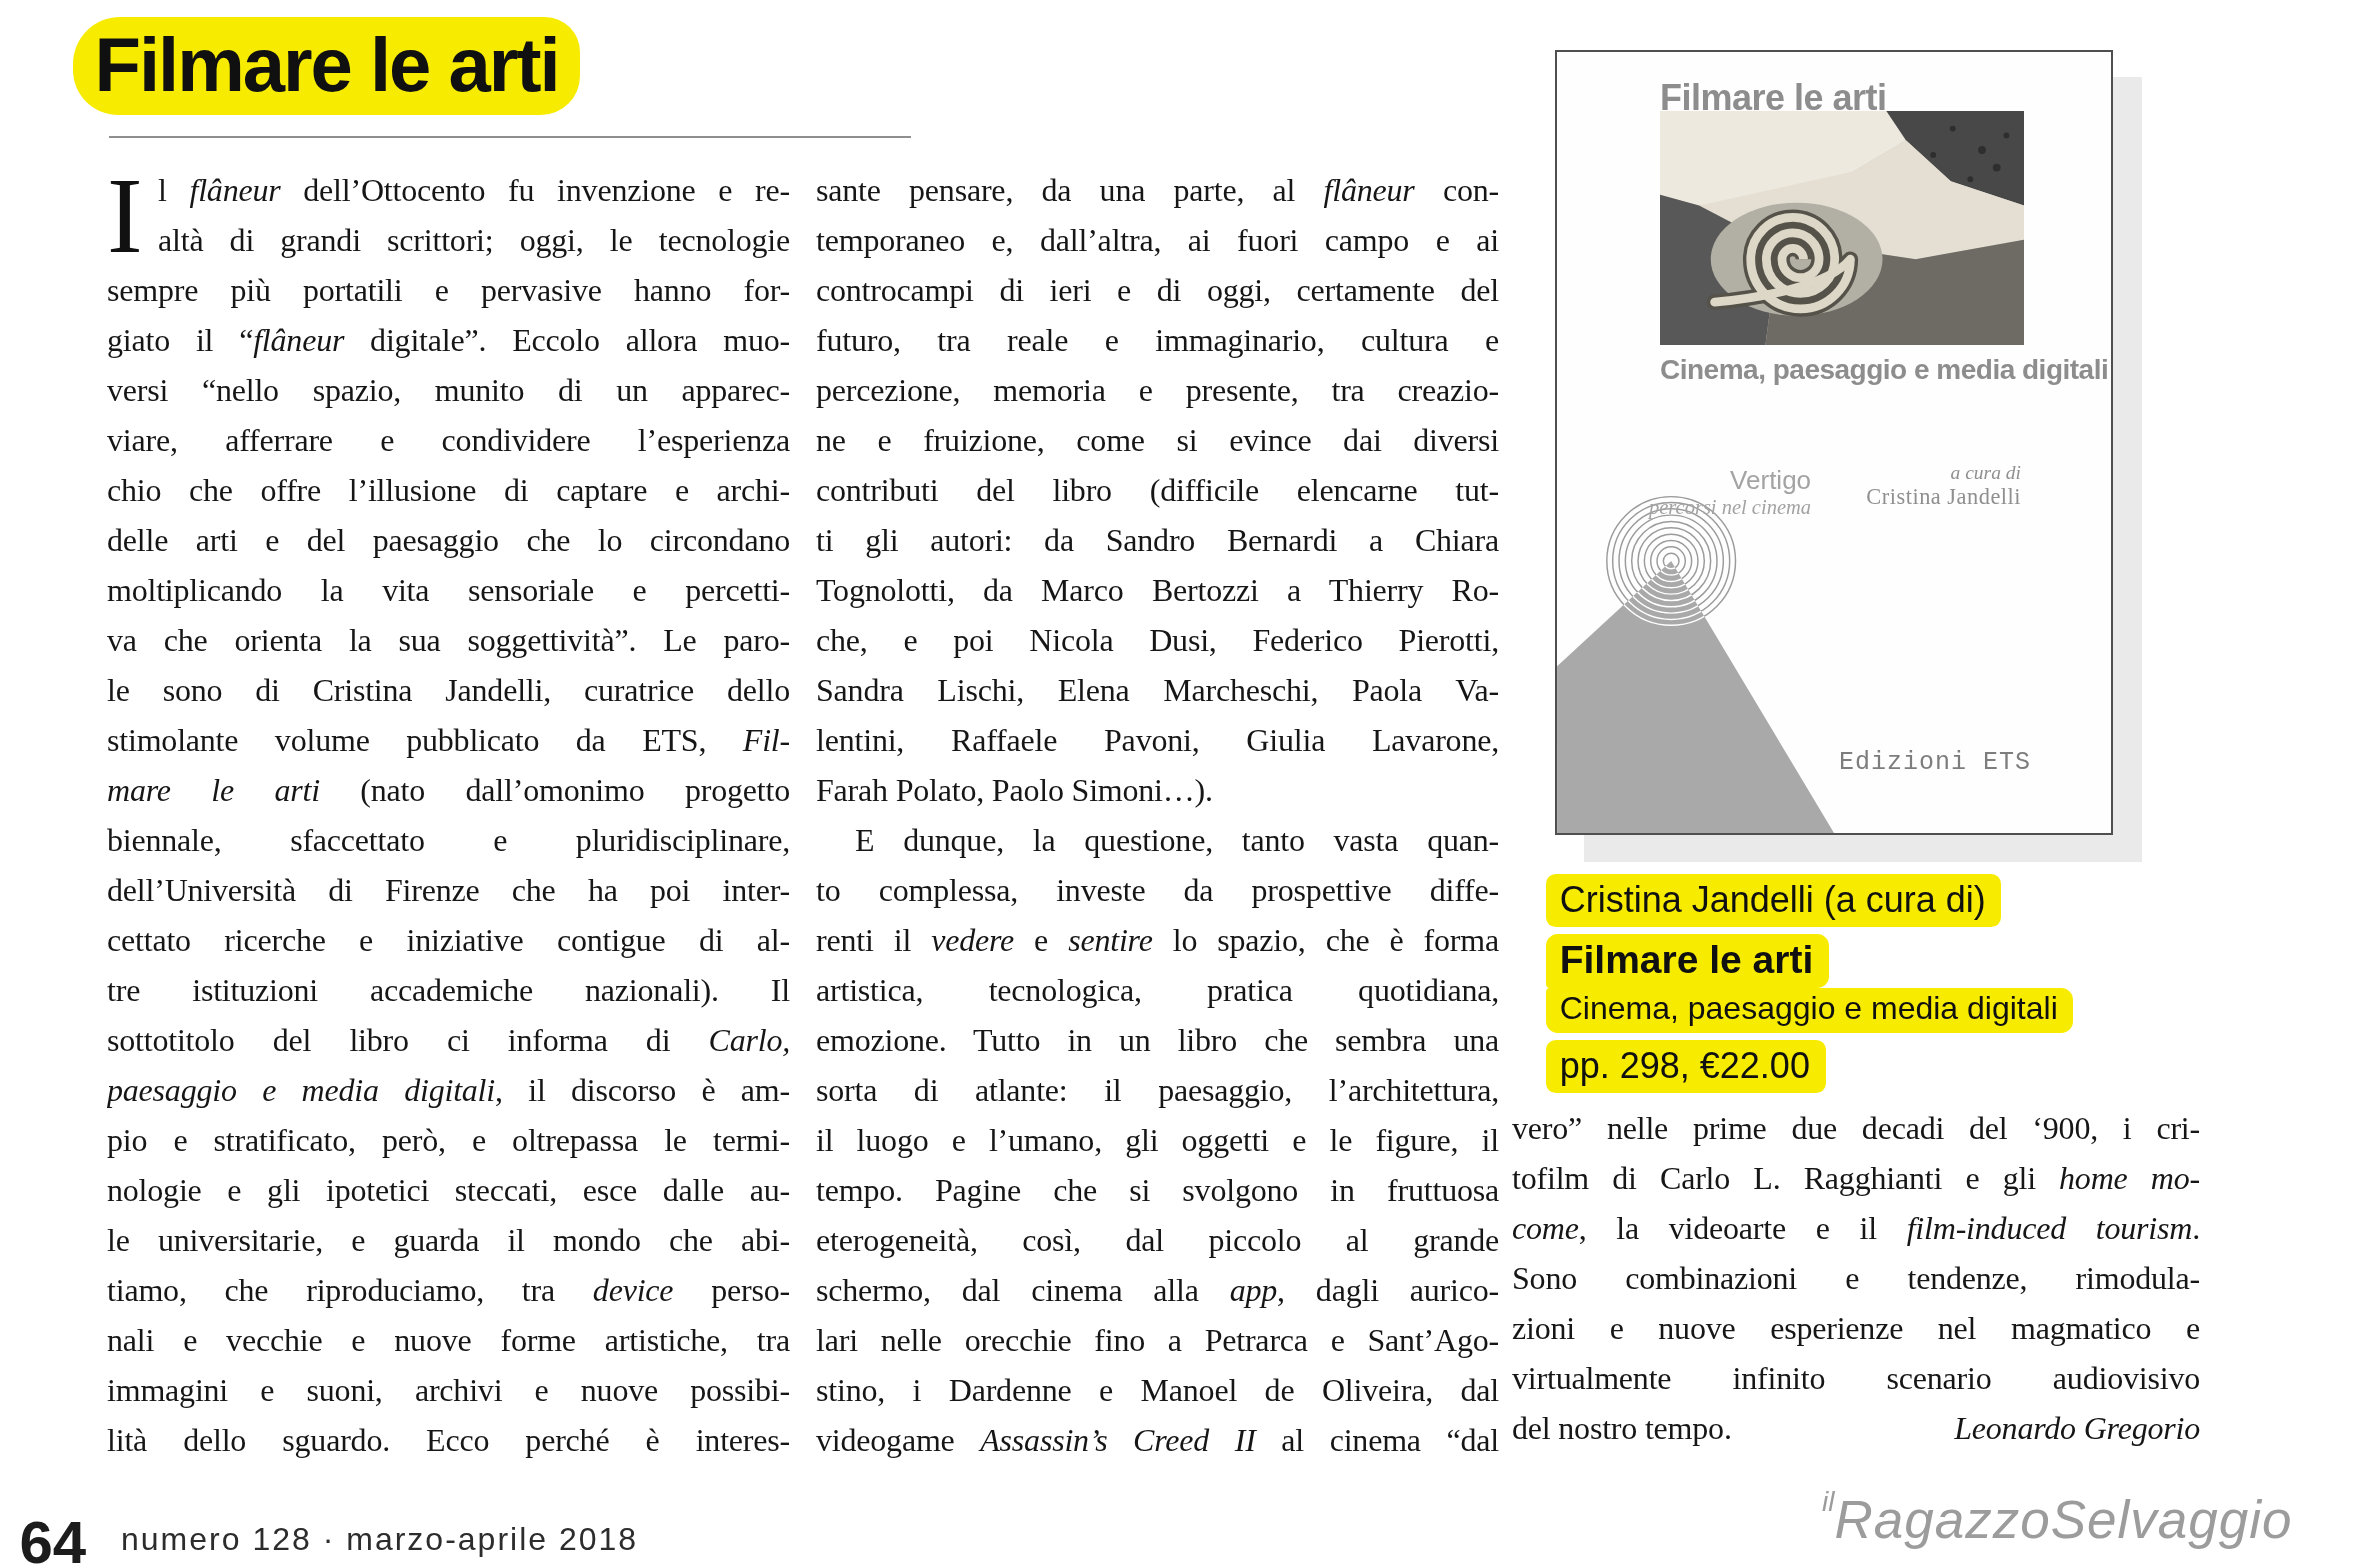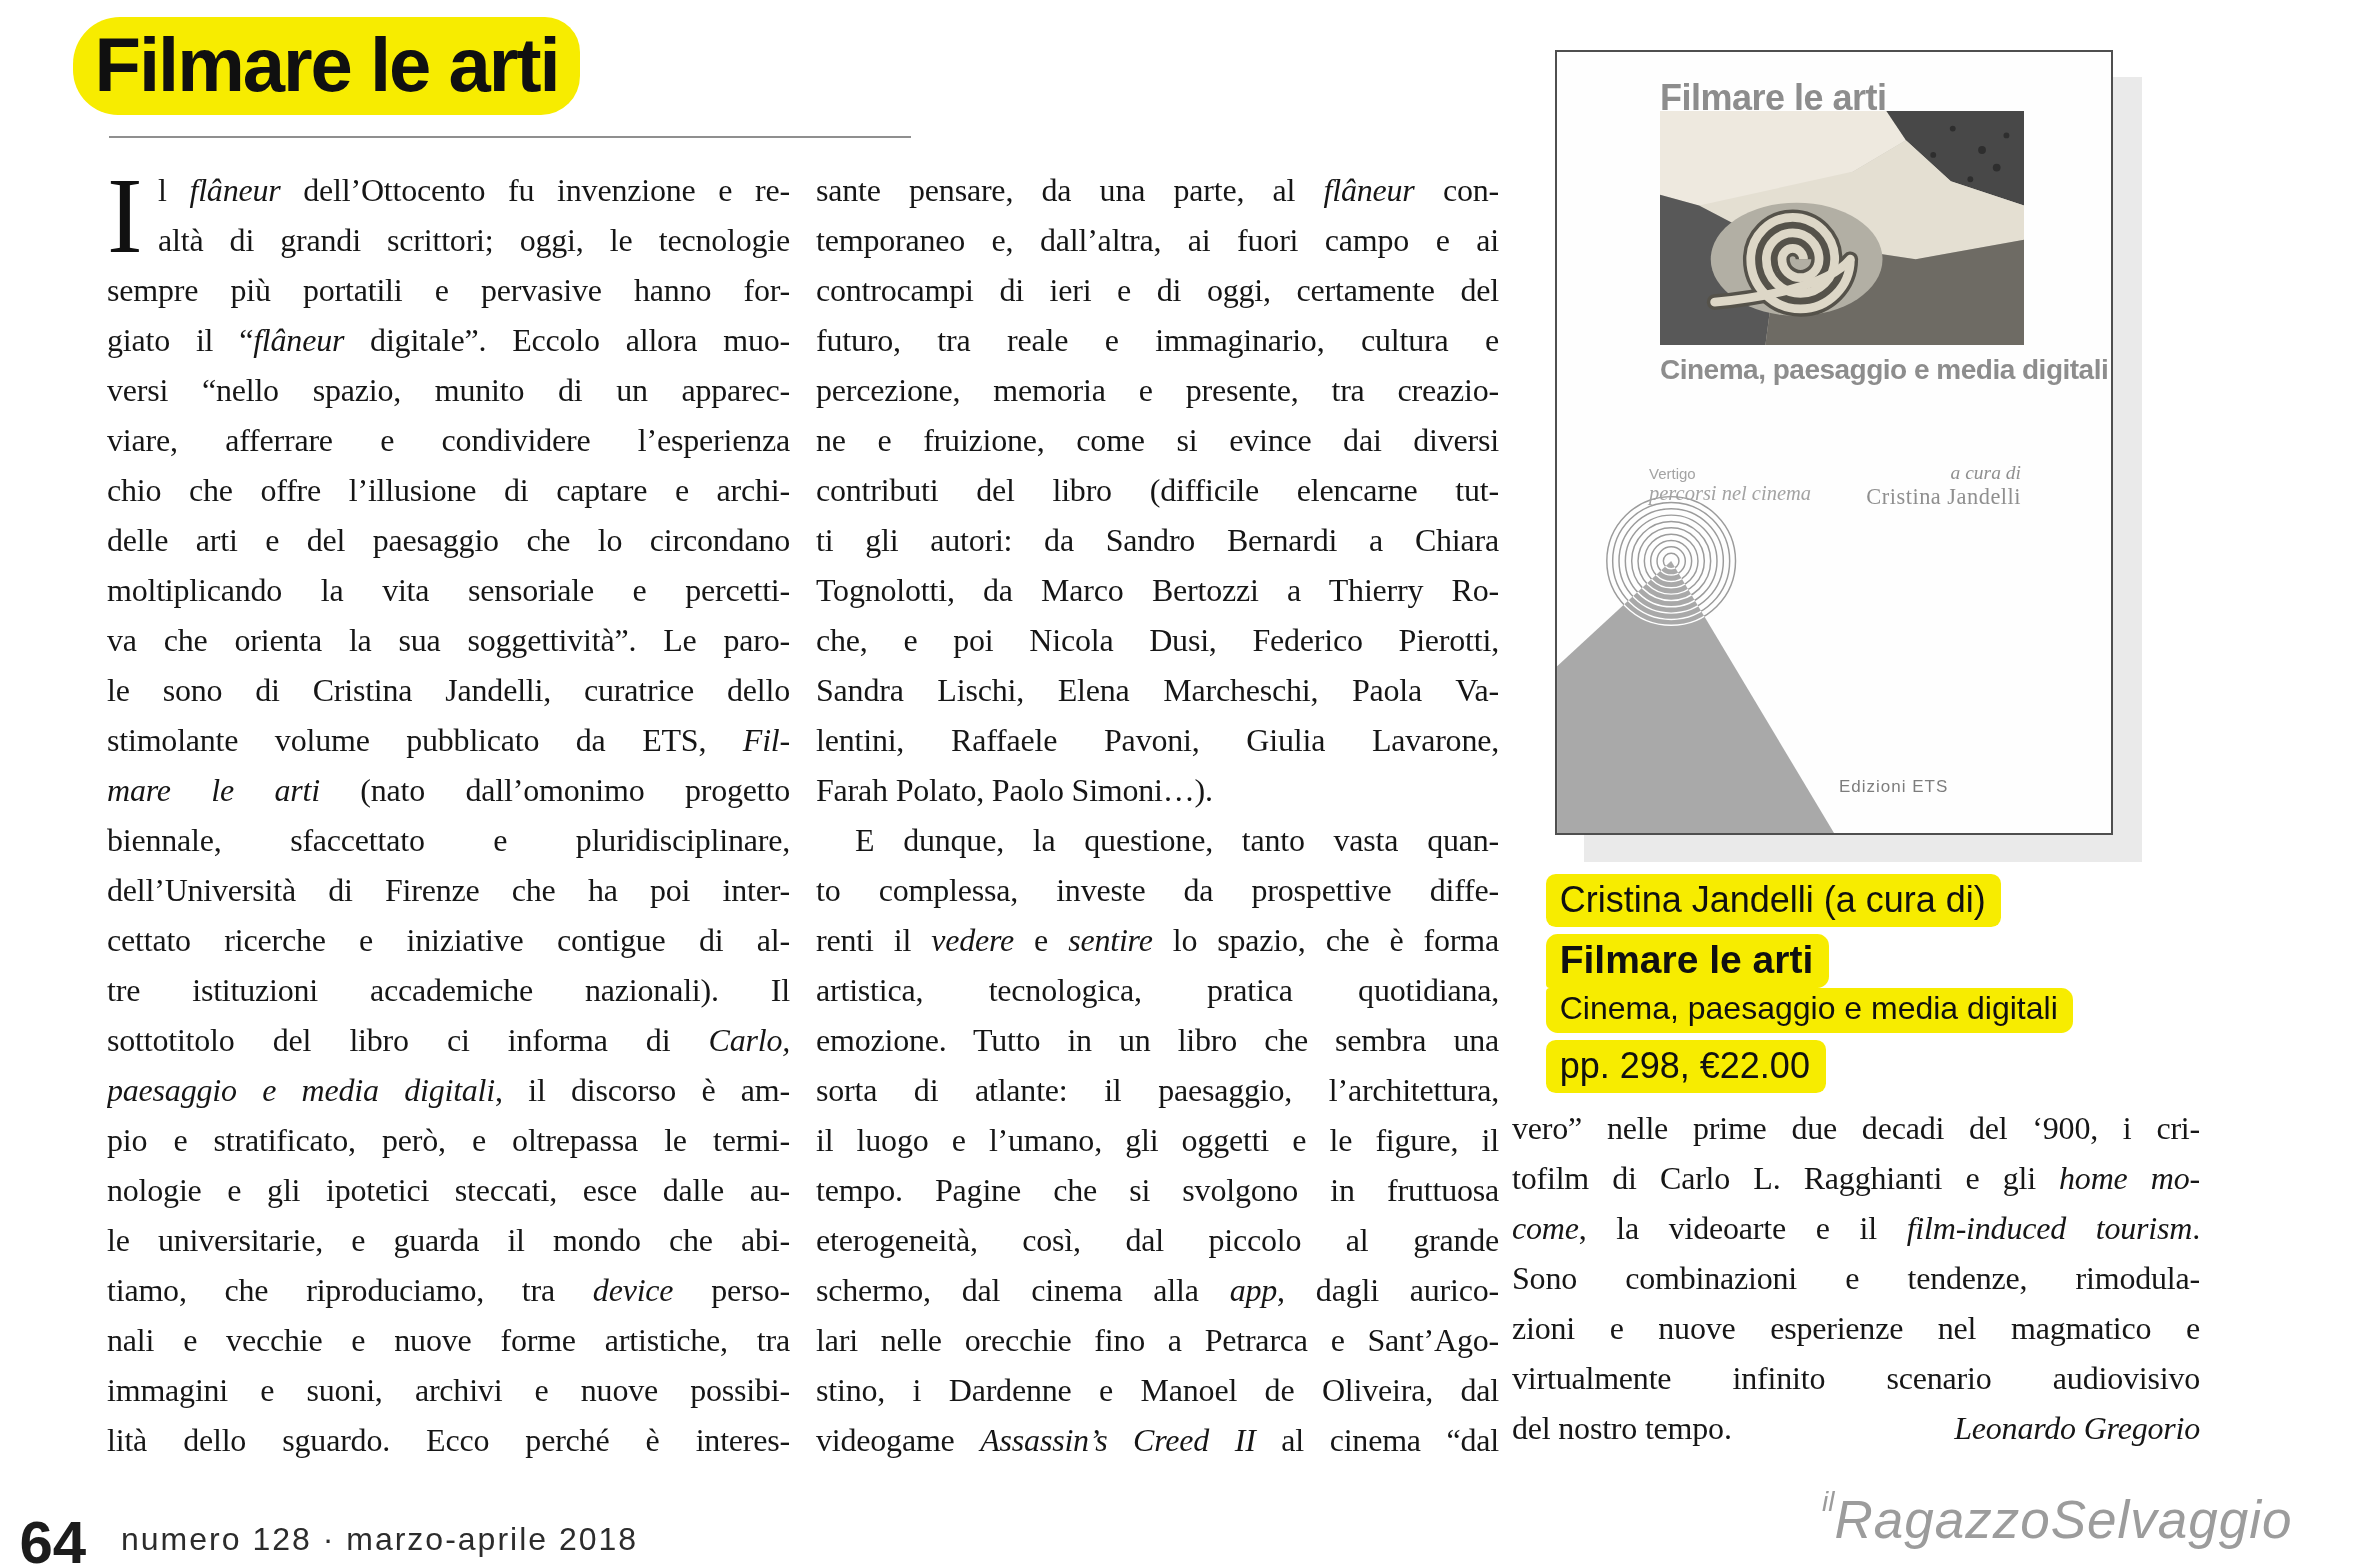--- a/index.html
+++ b/index.html
@@ -39,27 +39,27 @@
     background:#fefefe;border:2px solid #4f4f4f;box-sizing:border-box;
     box-shadow:29px 27px 0 #eaeaea;
   }
   .cover-title{position:absolute;left:103px;top:25px;font-family:"Liberation Sans",sans-serif;
     font-weight:bold;font-size:36px;color:#8d8d8d;letter-spacing:-0.5px;}
   .cover-photo{position:absolute;left:103px;top:59px;width:364px;height:234px;}
   .cover-subtitle{position:absolute;left:103px;top:302px;font-family:"Liberation Sans",sans-serif;
     font-weight:bold;font-size:28px;color:#8d8d8d;letter-spacing:-0.5px;}
   .cover-deco{position:absolute;left:0;top:0;width:554px;height:781px;}
   .series{position:absolute;left:92px;top:413px;color:#a3a3a3;}
-  .series-name{font-family:"Liberation Sans",sans-serif;font-size:15px;}
+  .series-name{font-family:"Liberation Sans",sans-serif;font-size:26px;text-align:right;}
   .series-sub{font-family:"Liberation Serif",serif;font-style:italic;font-size:20.5px;}
   .curator{position:absolute;right:90px;top:410px;text-align:right;color:#8f8f8f;}
   .curator-prefix{font-family:"Liberation Serif",serif;font-style:italic;font-size:19.5px;}
   .curator-name{font-family:"Liberation Serif",serif;font-size:22.4px;letter-spacing:0.5px;}
-  .publisher{position:absolute;left:282px;top:725px;font-family:Liberation Sans, sans-serif;
-    font-size:17px;color:#7d7d7d;letter-spacing:1px;}
+  .publisher{position:absolute;left:282px;top:696px;font-family:Liberation Mono, monospace;
+    font-size:25px;color:#7d7d7d;letter-spacing:1px;}
 
   
   .book-info{position:absolute;left:1546px;top:874px;font-family:"Liberation Sans",sans-serif;color:#101010;}
   .bi-line{display:table;background:#f7ec00;border-radius:9.8px;padding:4.9px 15.6px 5.9px 13.7px;margin-bottom:6.8px;font-size:36px;}
   .bi-line.bold{font-weight:bold;font-size:39px;margin-bottom:0;border-radius:11.7px 11.7px 11.7px 3.9px;}
   .bi-line.small{font-size:32px;padding-top:2px;border-radius:3.9px 11.7px 11.7px 11.7px;}
 
   
   .page-num{position:absolute;left:19.5px;top:1508px;font-family:"Liberation Sans",sans-serif;
     font-weight:bold;font-size:60px;color:#1c1c1c;}

